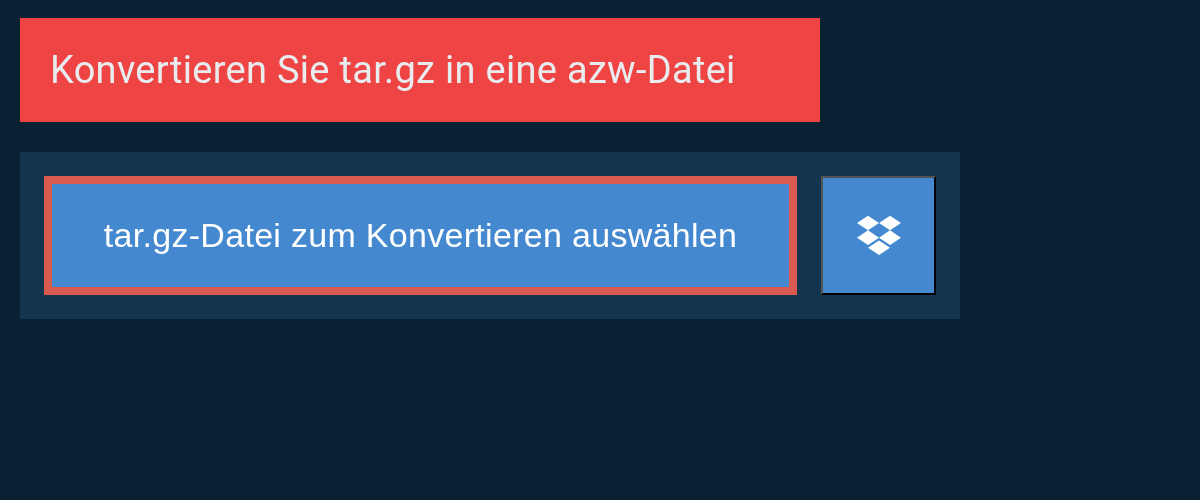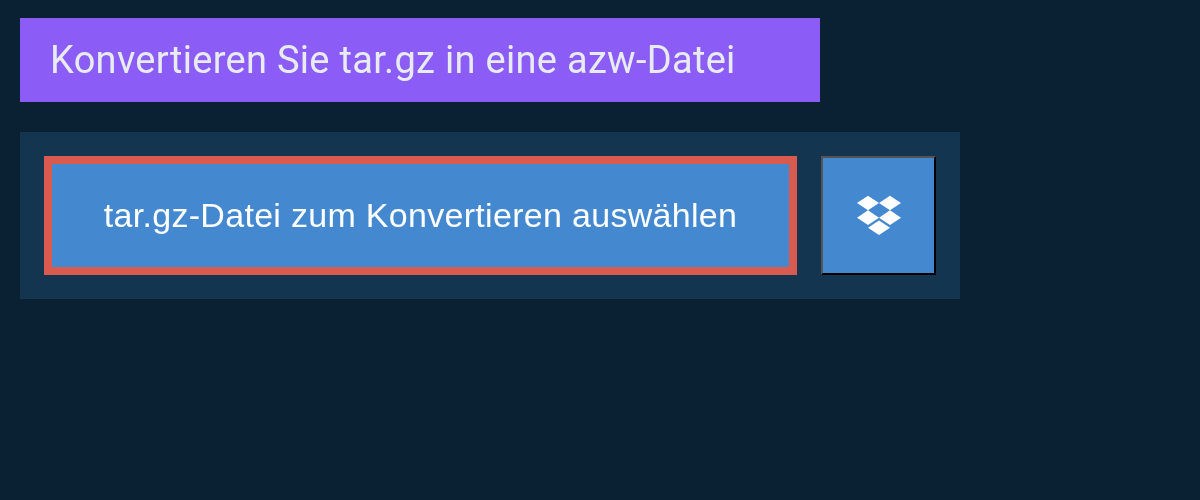--- a/index.html
+++ b/index.html
@@ -10,22 +10,22 @@
 
     body {
       width: 1200px;
       height: 500px;
       background-color: #0a2033;
       font-family: -apple-system, BlinkMacSystemFont, "Segoe UI", Roboto, "Helvetica Neue", Arial, sans-serif;
       overflow: hidden;
     }
 
     .header-bar {
-      background-color: #8b5cf6;
-      padding: 20px 30px;
+      background-color: #ef4444;
+      padding: 30px 30px;
       width: 800px;
       margin-left: 20px;
       margin-top: 18px;
     }
 
     .header-title {
       color: #e8ecef;
       font-size: 38px;
       font-weight: 400;
       letter-spacing: 0.3px;

